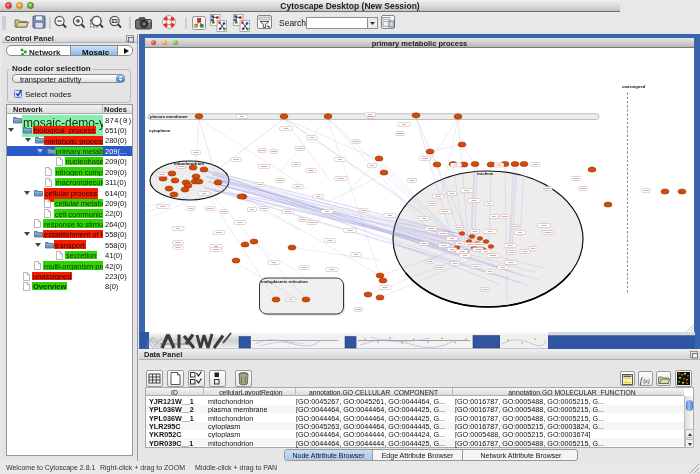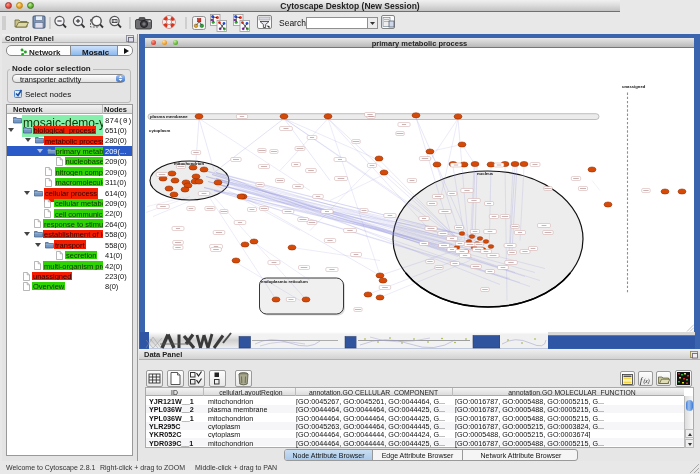--- a/index.html
+++ b/index.html
@@ -320,21 +320,21 @@
 <path d="M4.2 0.5 L4.2 2.8 L6.5 2.8" fill="#ddd" stroke="#999" stroke-width="0.6"></path>
         </svg>
         <div class="abs" style="left:25px;top:0.8px;max-width:71px;overflow:hidden;white-space:nowrap;font-size:7.5px;background:#f51d00;color:#2a0500;padding:0.5px 1px 0 1px;height:8.5px;">unassigned</div>
         <div class="abs" style="left:98px;top:1.2px;font-size:7.5px;color:#111;">223(0)</div>
       </div>
       <div class="abs" style="left:0;top:176.7px;width:125px;height:10.42px;">
         <svg class="abs" style="left:16px;top:0.8px;" width="7" height="9" viewBox="0 0 7 9">
 <path d="M0.5 8.5 L0.5 0.5 L4.2 0.5 L6.5 2.8 L6.5 8.5 Z" fill="#fff" stroke="#999" stroke-width="0.7"></path>
 <path d="M4.2 0.5 L4.2 2.8 L6.5 2.8" fill="#ddd" stroke="#999" stroke-width="0.6"></path>
         </svg>
-        <div class="abs" style="left:25px;top:0.8px;max-width:71px;overflow:hidden;white-space:nowrap;font-size:7.5px;background:#2fd304;color:#103300;padding:0.5px 1px 0 1px;height:8.5px;">Overview</div>
+        <div class="abs" style="left:25px;top:0.8px;max-width:71px;overflow:hidden;white-space:nowrap;font-size:7.5px;background:#2fd304;color:#103300;padding:0.5px 1px 0 1px;height:8.5px;font-weight:bold;">Overview</div>
         <div class="abs" style="left:98px;top:1.2px;font-size:7.5px;color:#111;">8(0)</div>
       </div>
     </div>
 <div class="abs" style="left:139px;top:33.5px;width:561px;height:315px;background:#3a64ae;">
 
  <svg class="abs" style="left:0;top:298.5px;" width="561" height="16.5" viewBox="139 332 561 16.5">
   <rect x="139" y="332" width="561" height="16.5" fill="#3a64ae"></rect>
   <rect x="140" y="332" width="9" height="16.5" fill="#2e56a4"></rect>
   <rect x="548" y="332" width="147" height="3.5" fill="#d8d8d8"></rect>
   <rect x="548" y="335.5" width="147" height="13" fill="#2e56a4"></rect>

